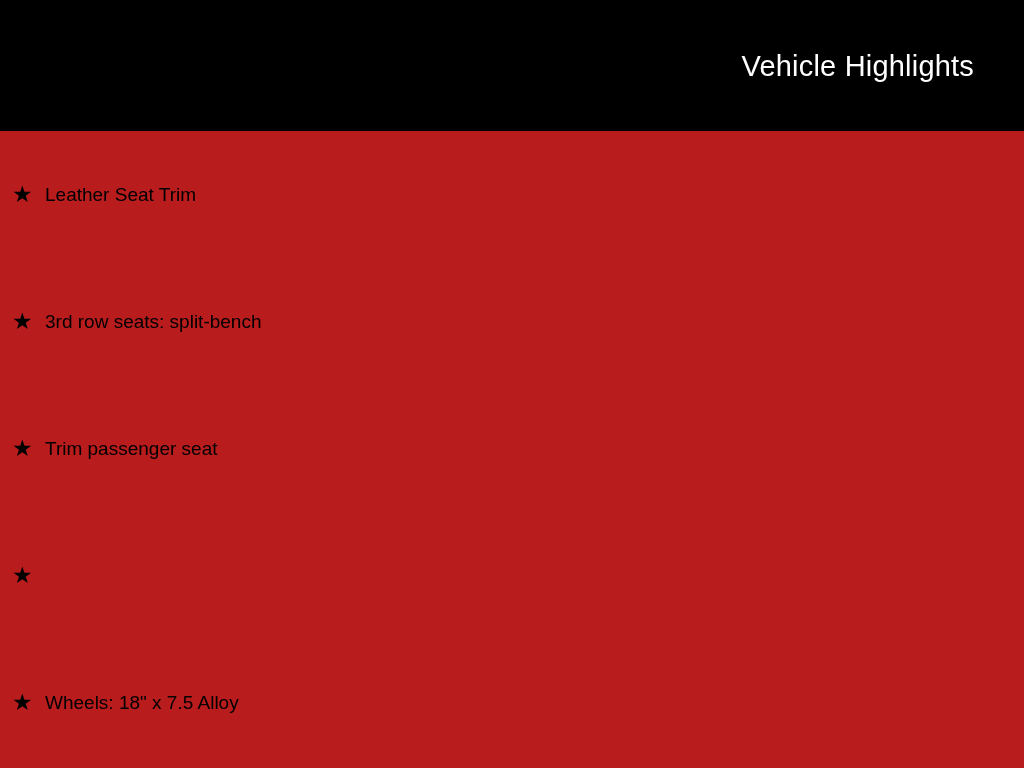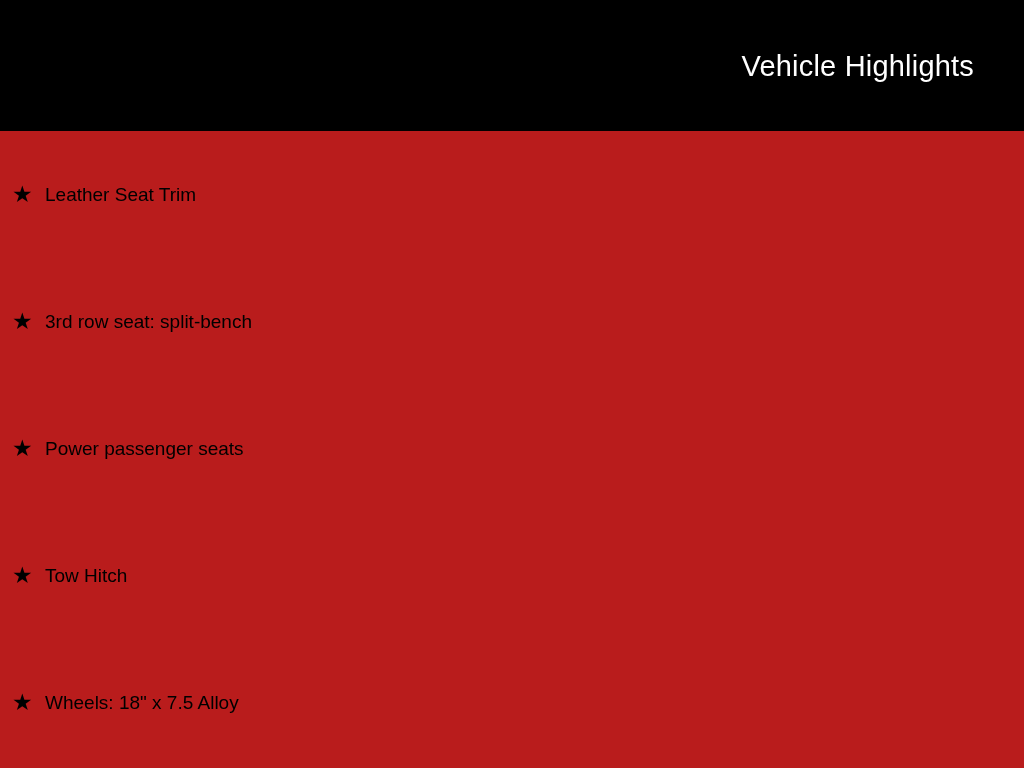--- a/index.html
+++ b/index.html
@@ -87,31 +87,30 @@
 
   <ul class="highlights">
 
     <li class="highlight-item">
       <span class="bullet-star">★</span>
       <span class="highlight-text">Leather Seat Trim</span>
     </li>
 
     <li class="highlight-item">
       <span class="bullet-star">★</span>
-      <span class="highlight-text">3rd row seat: split-bench</span>
+      <span class="highlight-text">3rd row seats: split-bench</span>
     </li>
 
     <li class="highlight-item">
       <span class="bullet-star">★</span>
-      <span class="highlight-text">Power passenger seats</span>
+      <span class="highlight-text">Trim passenger seat</span>
     </li>
 
     <li class="highlight-item">
       <span class="bullet-star">★</span>
-      <span class="highlight-text">Tow Hitch</span>
     </li>
 
     <li class="highlight-item">
       <span class="bullet-star">★</span>
       <span class="highlight-text">Wheels: 18" x 7.5 Alloy</span>
     </li>
 
   </ul>
 
 </div>

